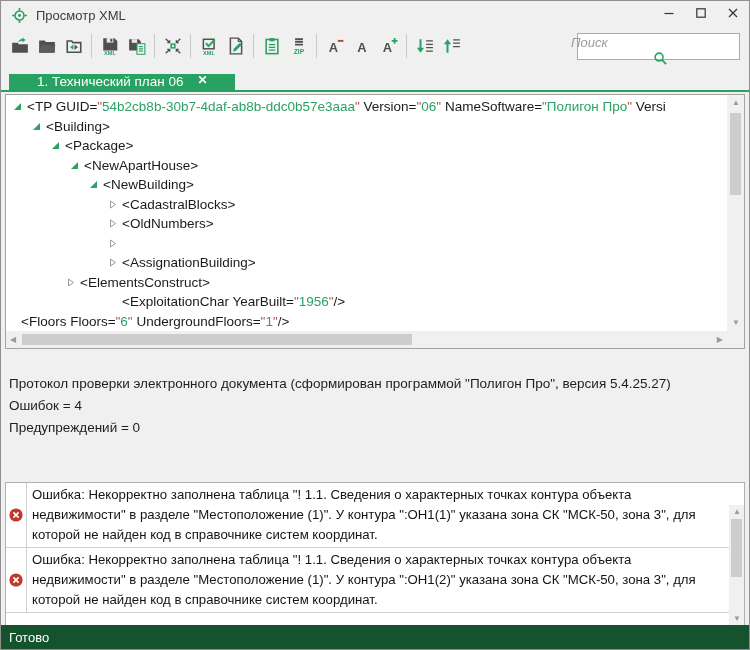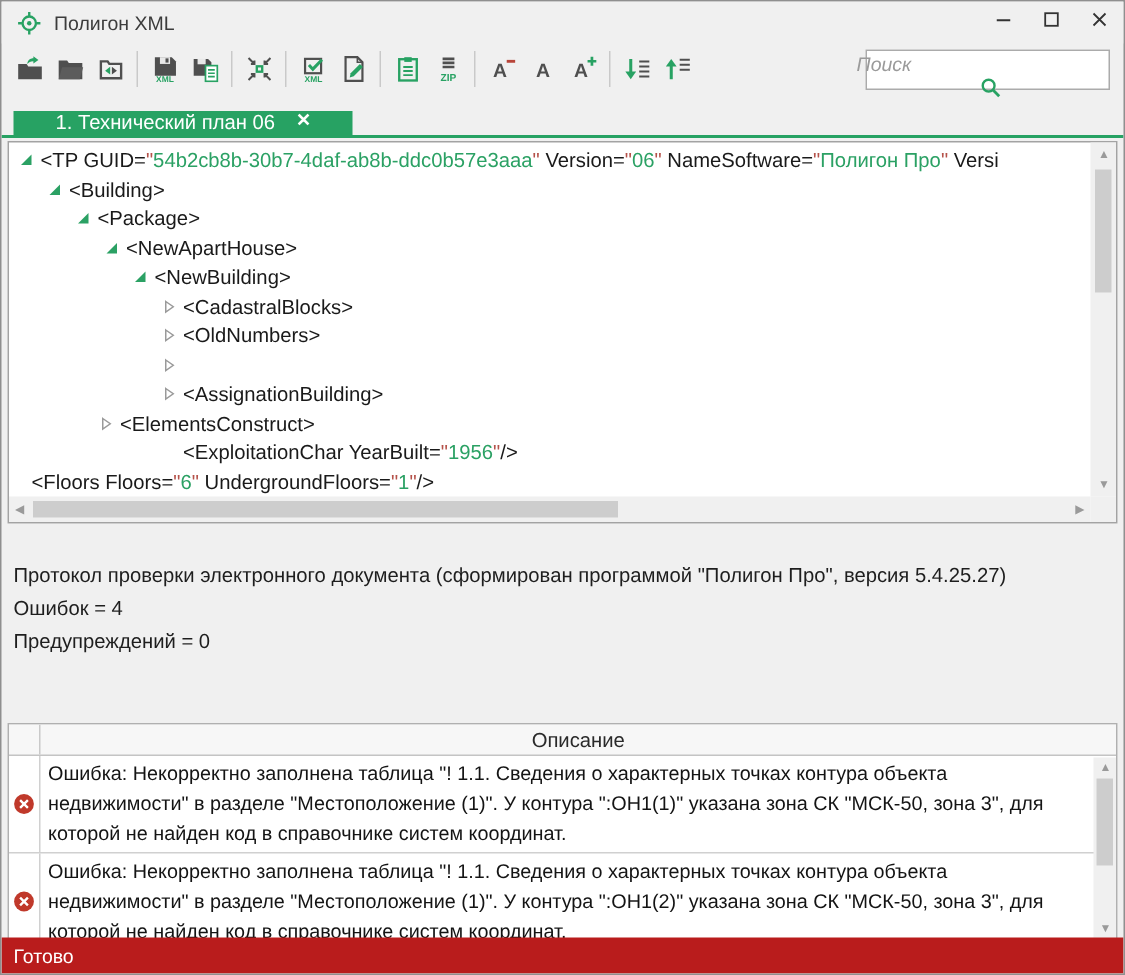--- a/index.html
+++ b/index.html
@@ -50,36 +50,36 @@
   
   .errtable{position:absolute;left:4px;top:481px;right:4px;height:145px;background:#fff;border:1px solid #b0b0b0;overflow:hidden;}
   .errhead{display:flex;height:21px;background:#f7f7f7;border-bottom:1px solid #c4c4c4;}
   .icon-col{width:21px;min-width:21px;border-right:1px solid #c9c9c9;}
   .head-label{flex:1;display:flex;align-items:center;justify-content:center;font-size:13.5px;color:#2a2a2a;}
   .errrow{display:flex;border-bottom:1px solid #d0d0d0;}
   .icon-cell{width:21px;min-width:21px;border-right:1px solid #d0d0d0;display:flex;align-items:center;justify-content:center;}
   .text-cell{flex:1;padding:2px 22px 2px 5px;font-size:13.2px;line-height:20px;color:#141414;}
   .table-vscroll{position:absolute;right:0;top:22px;bottom:0;width:15px;background:#f0f0f0;}
   
-  .statusbar{position:absolute;left:0;right:0;bottom:0;height:24px;background:#b91c1c;color:#fff;display:flex;align-items:center;padding-left:8px;font-size:13px;}
+  .statusbar{position:absolute;left:0;right:0;bottom:0;height:24px;background:#14532d;color:#fff;display:flex;align-items:center;padding-left:8px;font-size:13px;}
 </style>
 </head>
 <body>
 
 <div class="window">
 
   <div class="titlebar">
     <span class="app-icon">
       <svg viewBox="0 0 16 16">
           <circle cx="8" cy="8" r="4.2" fill="none" stroke="#28a263" stroke-width="1.5"></circle>
           <circle cx="8" cy="8" r="1.4" fill="#28a263"></circle>
           <path d="M8 1v2.4M8 12.6V15M1 8h2.4M12.6 8H15" stroke="#28a263" stroke-width="1.5"></path>
         </svg>
     </span>
-    <span class="title-text">Полигон XML</span>
+    <span class="title-text">Просмотр XML</span>
     <div class="win-controls">
       <div class="win-btn">
         <span><svg width="14" height="14" viewBox="0 0 14 14">
               <path d="M2.5 7.5h9" stroke="#333" stroke-width="1.2"></path>
             </svg></span>
       </div>
       <div class="win-btn">
         <span><svg width="14" height="14" viewBox="0 0 14 14">
               <rect x="2.8" y="2.8" width="8.4" height="8.4" fill="none" stroke="#333" stroke-width="1.2"></rect>
             </svg></span>
@@ -303,24 +303,20 @@
     <div class="sb-corner"></div>
   </div>
 
   <div class="protocol">
     <div>Протокол проверки электронного документа (сформирован программой "Полигон Про", версия 5.4.25.27)</div>
     <div>Ошибок = 4</div>
     <div>Предупреждений = 0</div>
   </div>
 
   <div class="errtable">
-    <div class="errhead">
-      <div class="icon-col"></div>
-      <div class="head-label">Описание</div>
-    </div>
     <div>
         <div class="errrow">
           <div class="icon-cell">
             <span style="display:inline-flex;">
               <svg width="14" height="14" viewBox="0 0 14 14">
                 <circle cx="7" cy="7" r="6.6" fill="#c0392b"></circle>
                 <path d="M4.4 4.4l5.2 5.2M9.6 4.4L4.4 9.6" stroke="#fff" stroke-width="1.6"></path>
               </svg>
             </span>
           </div>

